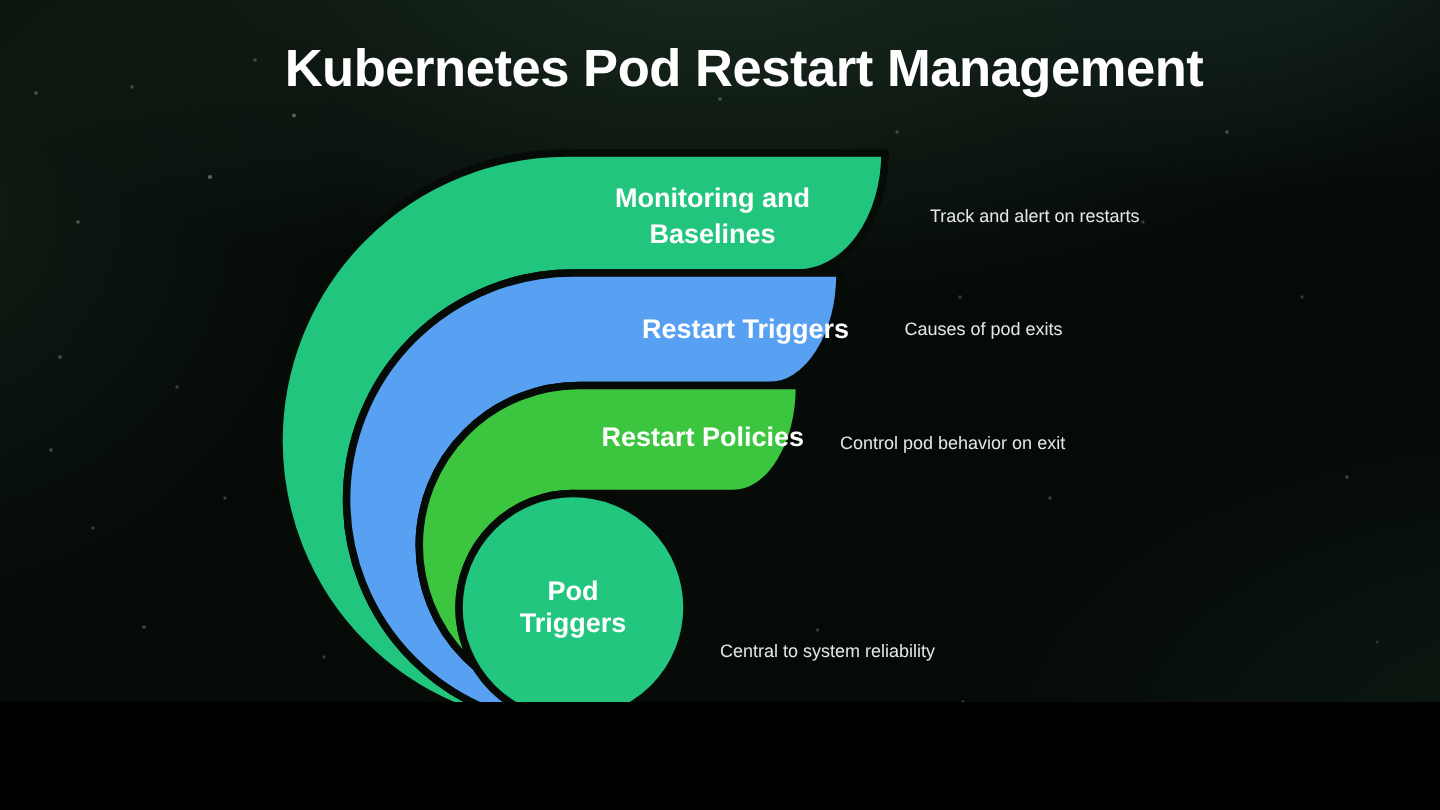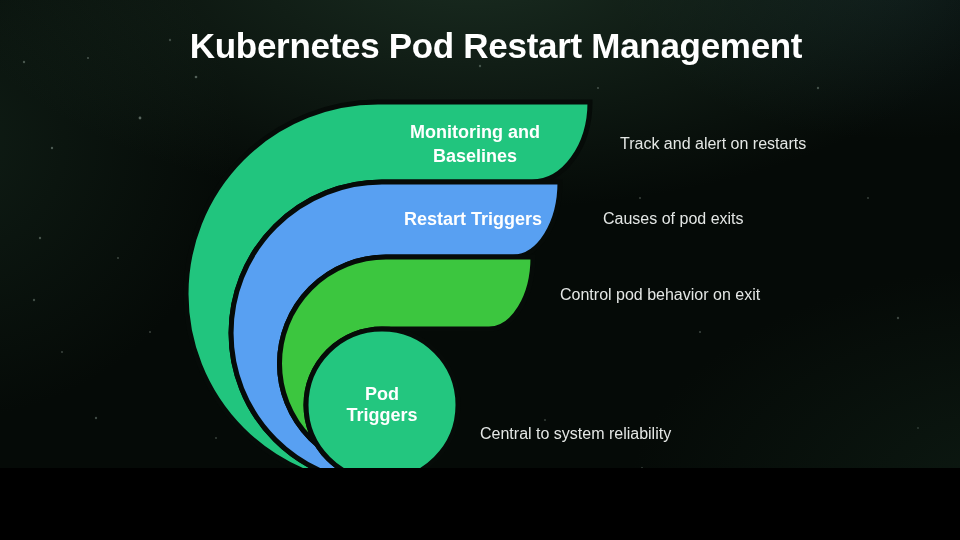--- a/index.html
+++ b/index.html
@@ -19,29 +19,29 @@
     font-size:35px;font-weight:700;letter-spacing:-.3px;color:#ffffff;
   }
   .diagram{position:absolute;left:0;top:0;width:960px;height:540px;}
   .layer{stroke:#060b08;stroke-width:5;}
   .band-label{
     position:absolute;color:#ffffff;font-weight:700;font-size:18px;line-height:24px;
     text-align:center;white-space:nowrap;
   }
   .band-label span{display:block;}
   .bl0{top:120px;right:452px;}
-  .bl1{top:207px;right:450px;}
+  .bl1{top:207px;right:426px;}
   .bl2{top:279px;right:456px;}
   .core-label{
     position:absolute;top:384px;left:302px;width:160px;text-align:center;
     color:#ffffff;font-weight:700;font-size:18px;line-height:21px;
   }
   .core-label span{display:block;}
   .side-label{
-    position:absolute;color:#e4e7e5;font-size:16px;line-height:20px;white-space:nowrap;
+    position:absolute;color:#e4e7e5;font-size:12px;line-height:20px;white-space:nowrap;
   }
   .sd0{left:620px;top:134px;}
   .sd1{left:603px;top:209px;}
   .sd2{left:560px;top:285px;}
   .sd3{left:480px;top:411px;margin-top:13px;}
   .footer-bg{position:absolute;left:0;right:0;top:491px;height:45px;background:rgba(20,34,24,.40);}
   .rule-h{position:absolute;left:0;right:0;border-top:2px dotted rgba(152,164,154,.38);}
   .rule-top{top:489px;}
   .rule-bottom{top:536px;}
   .rule-v{position:absolute;top:491px;height:45px;border-left:2px dotted rgba(152,164,154,.38);}
@@ -98,20 +98,23 @@
     <circle class="layer" cx="382" cy="405" r="76" fill="#23c67f"></circle>
   </svg>
 
   <div class="band-label bl0">
     <span>Monitoring and</span>
     <span>Baselines</span>
   </div>
   <div class="band-label bl1">
     <span>Restart Triggers</span>
   </div>
+  <div class="band-label bl2">
+    <span>Restart Policies</span>
+  </div>
   <div class="core-label">
     <span>Pod</span>
     <span>Triggers</span>
   </div>
 
   <div class="side-label sd0">Track and alert on restarts</div>
   <div class="side-label sd1">Causes of pod exits</div>
   <div class="side-label sd2">Control pod behavior on exit</div>
   <div class="side-label sd3">Central to system reliability</div>
 

